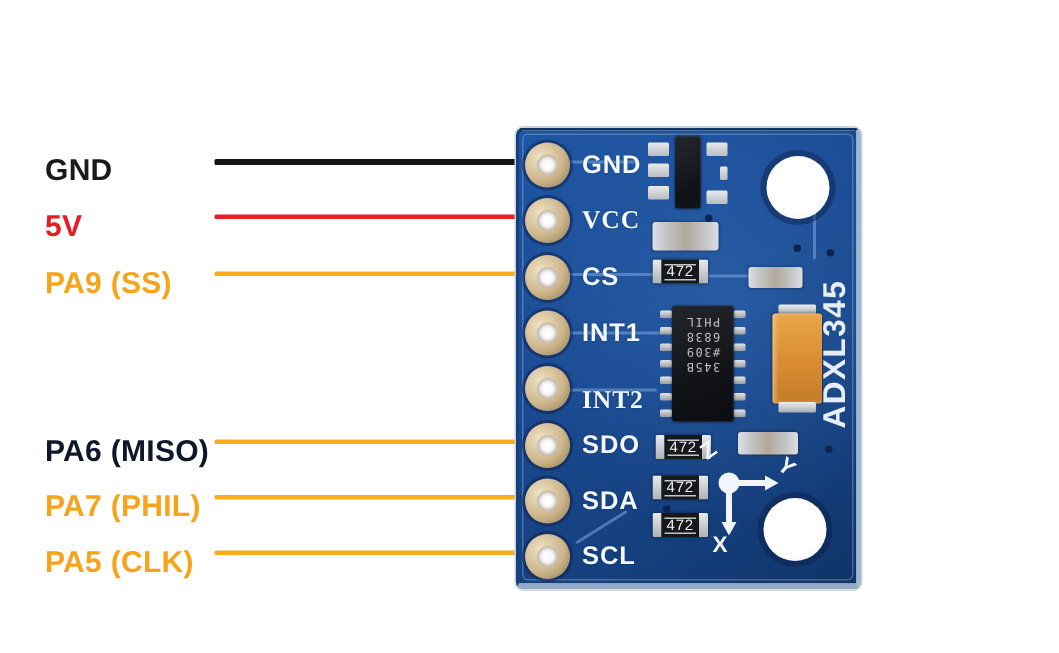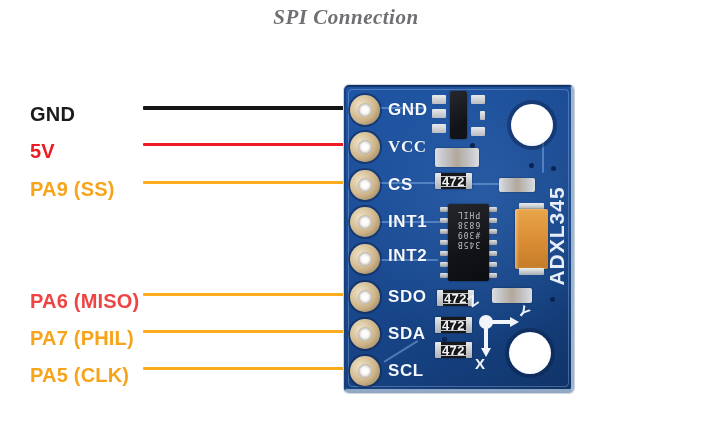--- a/index.html
+++ b/index.html
@@ -90,21 +90,21 @@
   }
   .resistor{
     position:absolute;height:16px;display:flex;align-items:stretch;
     box-shadow:0 0 2px rgba(0,0,0,.5);border-radius:1px;overflow:hidden;
   }
   .resistor .end{width:6px;background:linear-gradient(#e8eaec,#aeb1b6);}
   .resistor .body{
     flex:1;background:#17181c;display:flex;align-items:center;justify-content:center;
   }
   .resistor .val{
-    font-size:13px;font-weight:bold;color:#f2f2f2;line-height:9px;
+    font-size:10px;font-weight:normal;color:#f2f2f2;line-height:9px;
     border-top:1px solid rgba(255,255,255,.75);border-bottom:1px solid rgba(255,255,255,.75);
     padding:0 1px;letter-spacing:.5px;
   }
   #tantalum{
     position:absolute;left:169px;top:122px;width:33px;height:60px;border-radius:2px;
     background:linear-gradient(180deg,#e8a64b 0%,#d98c33 55%,#c47c2a 100%);
     box-shadow:inset 2px 0 3px rgba(255,230,180,.5),0 0 2px rgba(0,0,0,.5);
   }
   .tant-band{position:absolute;left:173px;width:25px;height:7px;background:linear-gradient(#eceeef,#a9adb2);border-radius:1px;}
   
@@ -119,31 +119,30 @@
   #axis-x{left:129px;top:268px;}
   
   .trace{position:absolute;background:rgba(132,176,230,.5);border-radius:1px;}
   .via{position:absolute;width:5px;height:5px;border-radius:50%;background:#0a2350;}
 </style>
 </head>
 <body>
 
 <div id="canvas">
 
-  <div id="title">SPI Connection</div>
 
   <div id="wires">
       <div class="wire-line" style="left: 143px; top: 106px; width: 219px; height: 4px; background: rgb(21, 21, 21);"></div>
       <div class="wire-label" style="top: 102px; color: rgb(26, 26, 26);">GND</div>
       <div class="wire-line" style="left: 143px; top: 143.3px; width: 219px; height: 3px; background: rgb(237, 28, 36);"></div>
       <div class="wire-label" style="top: 139.3px; color: rgb(236, 27, 35);">5V</div>
       <div class="wire-line" style="left: 143px; top: 180.6px; width: 219px; height: 3px; background: rgb(251, 171, 28);"></div>
       <div class="wire-label" style="top: 176.6px; color: rgb(248, 164, 27);">PA9 (SS)</div>
       <div class="wire-line" style="left: 143px; top: 292.5px; width: 219px; height: 3px; background: rgb(251, 171, 28);"></div>
-      <div class="wire-label" style="top: 288.5px; color: #ef4444;">PA6 (MISO)</div>
+      <div class="wire-label" style="top: 288.5px; color: #0f172a;">PA6 (MISO)</div>
       <div class="wire-line" style="left: 143px; top: 329.8px; width: 219px; height: 3px; background: rgb(251, 171, 28);"></div>
       <div class="wire-label" style="top: 325.8px; color: rgb(248, 164, 27);">PA7 (PHIL)</div>
       <div class="wire-line" style="left: 143px; top: 367.1px; width: 219px; height: 3px; background: rgb(251, 171, 28);"></div>
       <div class="wire-label" style="top: 363.1px; color: rgb(248, 164, 27);">PA5 (CLK)</div>
     </div>
 
   <div id="board">
     <div class="silk-frame"></div>
 
     <div class="trace" style="left:34px;top:20px;width:46px;height:2px;"></div>
@@ -259,21 +258,21 @@
           <div class="pin-hole"></div>
         </div>
         <div class="pin-label" style="top: 87.6px;">CS</div>
         <div class="pin-ring" style="left: 4px; top: 119.9px;">
           <div class="pin-hole"></div>
         </div>
         <div class="pin-label" style="top: 124.9px;">INT1</div>
         <div class="pin-ring" style="left: 4px; top: 157.2px;">
           <div class="pin-hole"></div>
         </div>
-        <div class="pin-label" style="top: 159px;">INT2</div>
+        <div class="pin-label" style="top: 170px; font-family: Liberation Serif, serif;">INT2</div>
         <div class="pin-ring" style="left: 4px; top: 194.5px;">
           <div class="pin-hole"></div>
         </div>
         <div class="pin-label" style="top: 199.5px;">SDO</div>
         <div class="pin-ring" style="left: 4px; top: 231.8px;">
           <div class="pin-hole"></div>
         </div>
         <div class="pin-label" style="top: 236.8px;">SDA</div>
         <div class="pin-ring" style="left: 4px; top: 269.1px;">
           <div class="pin-hole"></div>

